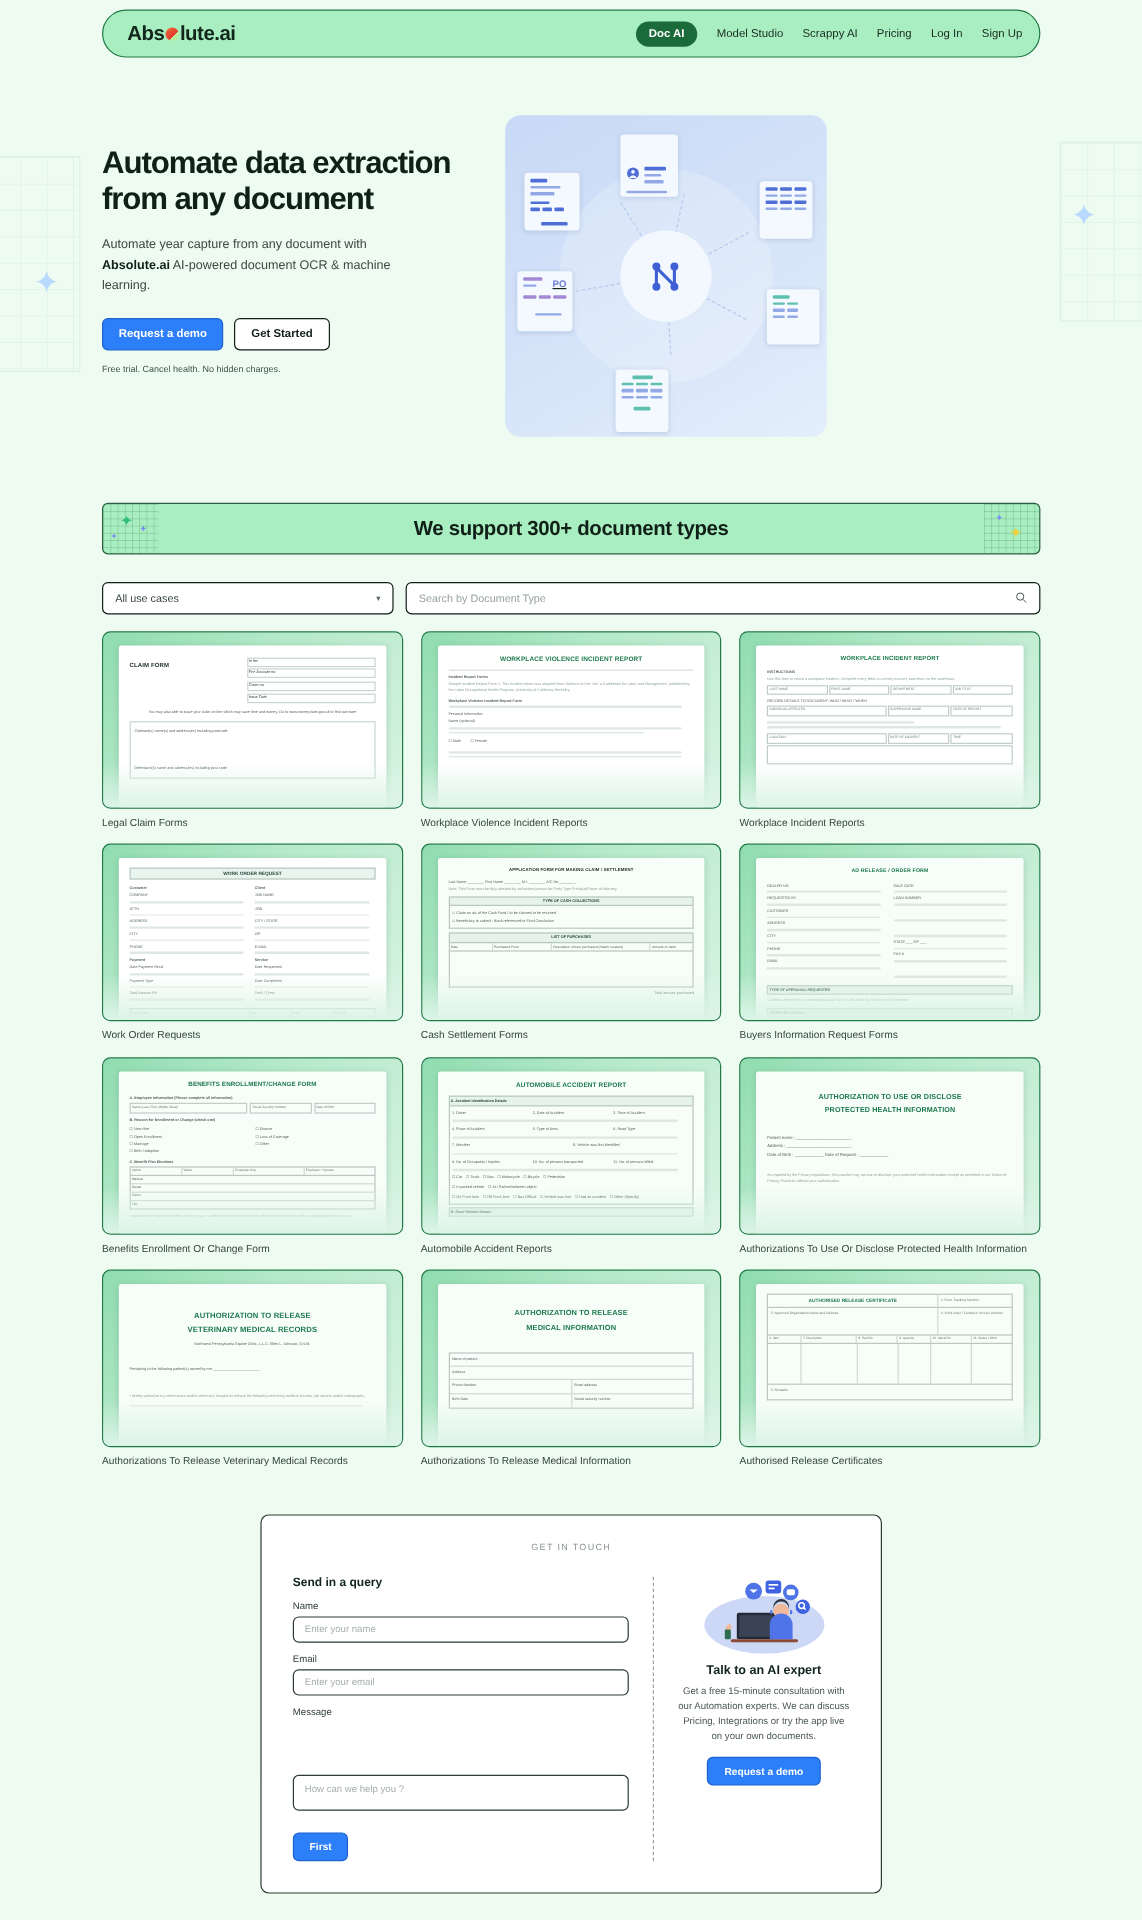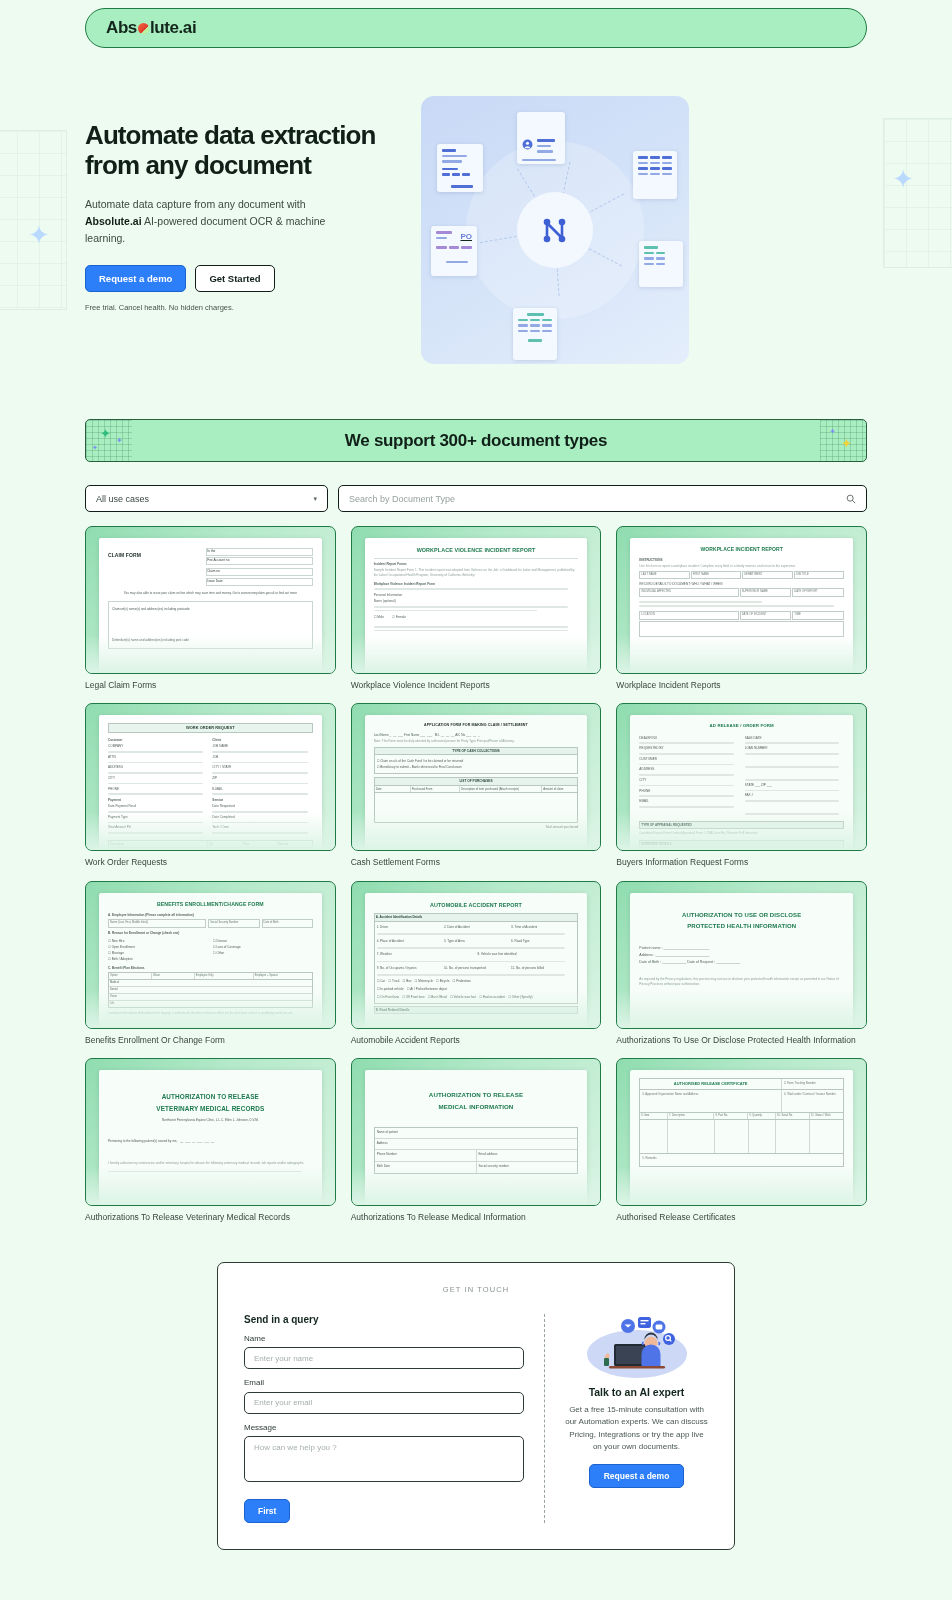--- a/index.html
+++ b/index.html
@@ -198,21 +198,21 @@
     display: flex; flex-direction: column; align-items: center; text-align: center;
   }
   .q-head { font-size: 10px; font-weight: bold; margin-bottom: 9px; }
   .f-label { font-size: 8px; color: #2f3d36; margin: 9px 0 4px 0; }
   .f-input, .f-area {
     width: 100%; border: 1px solid #2d3b34; border-radius: 5px;
     font-size: 8px; font-family: inherit; color: #2f3d36;
     padding: 6px 9px; outline: none; background: #fff;
   }
   .f-input { height: 22px; }
-  .f-area { height: 46px; resize: none; padding-top: 6px; }
+  .f-area { height: 30px; resize: none; padding-top: 6px; margin-top: 44px; }
   .f-input::placeholder, .f-area::placeholder { color: #a6b0ab; }
   .send-btn {
     margin-top: 13px; background: #2d7ff9; color: #fff; border: 1px solid #1d63cf;
     border-radius: 5px; font-size: 8.5px; font-weight: bold; padding: 6px 13px; cursor: pointer;
   }
   .expert-art { width: 112px; height: 66px; position: relative; margin-bottom: 4px; }
   .expert-title { font-size: 10.5px; font-weight: bold; margin-top: 2px; }
   .expert-text { font-size: 8px; line-height: 1.55; color: #4a5853; margin-top: 6px; }
   .demo-btn {
     margin-top: 11px; background: #2d7ff9; color: #fff; border: 1px solid #1d63cf;
@@ -225,27 +225,35 @@
 <div class="bg-grid left"></div>
 <div class="bg-grid right"></div>
 <div class="bg-spark" style="left:28px; top:222px;">✦</div>
 <div class="bg-spark" style="right:38px; top:166px;">✦</div>
 
 <div class="nav-wrap">
   <nav class="navbar">
     <div class="logo">
       <span>Abs</span><span class="dot"></span><span>lute.ai</span>
     </div>
+    <div class="nav-links">
+      <a href="#" class="nav-pill">Doc AI</a>
+      <a href="#">Model Studio</a>
+      <a href="#">Scrappy AI</a>
+      <a href="#">Pricing</a>
+      <a href="#">Log In</a>
+      <a href="#">Sign Up</a>
+    </div>
   </nav>
 </div>
 
 <section class="hero">
   <div class="hero-left">
     <h1 class="hero-title">Automate data extraction from any document</h1>
-    <p class="hero-sub"><span>Automate data capture from any document with </span><b>Absolute.ai</b><span> AI-powered document OCR &amp; machine learning.</span></p>
+    <p class="hero-sub"><span>Automate year capture from any document with </span><b>Absolute.ai</b><span> AI-powered document OCR &amp; machine learning.</span></p>
     <div class="hero-btns">
       <button class="btn btn-primary">Request a demo</button>
       <button class="btn btn-ghost">Get Started</button>
     </div>
     <div class="hero-note">Free trial. Cancel health. No hidden charges.</div>
   </div>
 
   <div class="hero-art">
     <div class="halo"></div>
 

